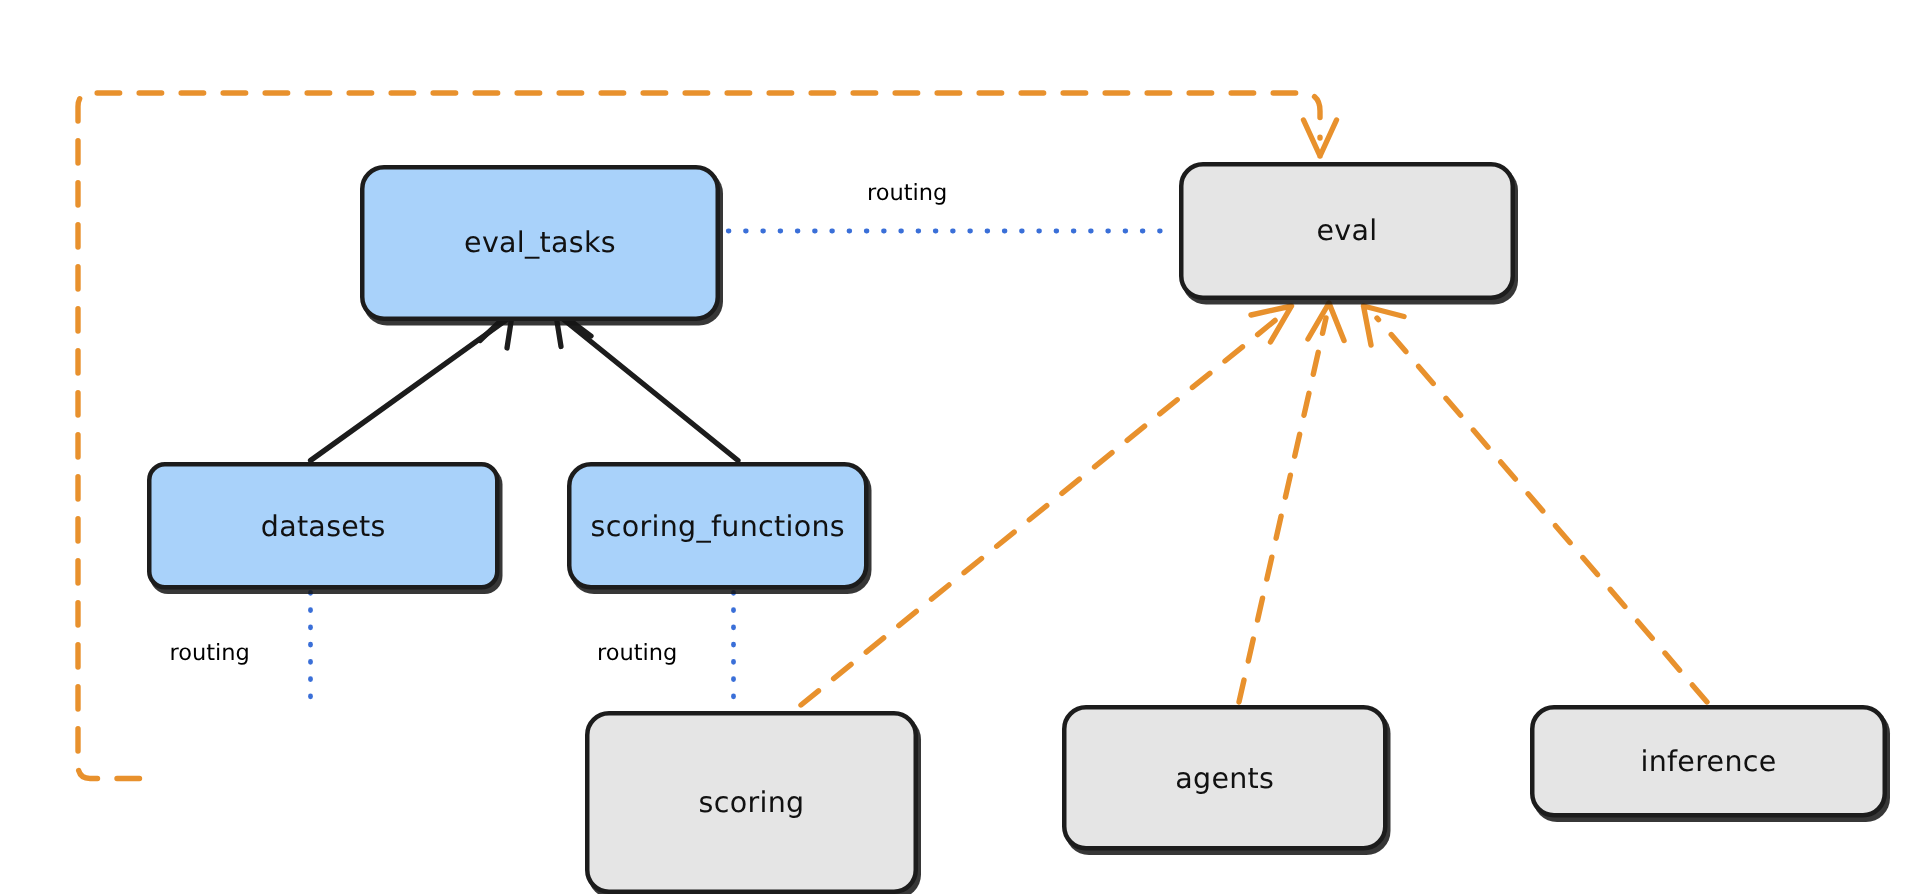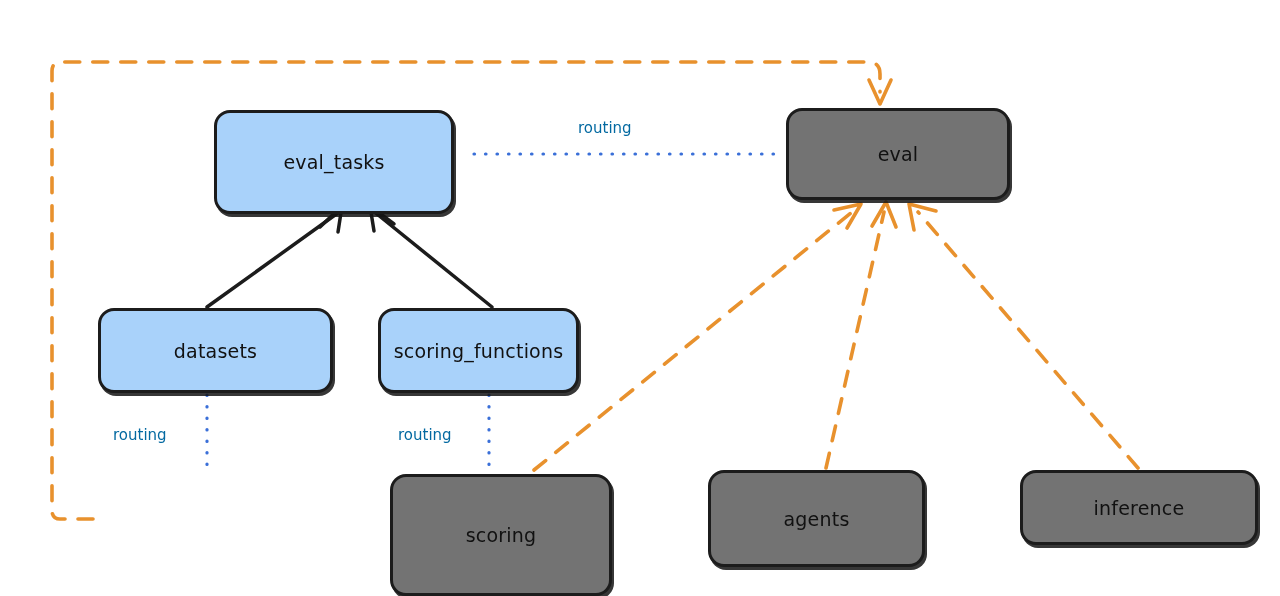--- a/index.html
+++ b/index.html
@@ -32,30 +32,30 @@
     display: flex;
     align-items: center;
     justify-content: center;
     font-family: "DejaVu Sans", sans-serif;
     font-size: 19px;
     color: #111111;
     letter-spacing: 0.2px;
     box-shadow: 2px 3px 0 rgba(20,20,20,0.85);
   }
   .node.blue  { background: #a9d2fa; }
-  .node.green { background: #737373; }
+  .node.green { background: #e5e5e5; }
   .node-label {
     pointer-events: none;
     white-space: nowrap;
   }
   .edge-label {
     position: absolute;
     font-family: "DejaVu Sans", sans-serif;
     font-size: 15px;
-    color: #0369a1;
+    color: #000000;
     white-space: nowrap;
   }
 </style>
 </head>
 <body>
 
 <div id="canvas">
 
   <svg id="edges" viewBox="0 0 1280 596" xmlns="http://www.w3.org/2000/svg">
 
@@ -92,29 +92,29 @@
       <path d="M 826 468 L 884 212" fill="none" stroke="#e8912d" stroke-width="3.6" stroke-linecap="round" stroke-dasharray="15 13"></path>
       <path d="M 886 202 L 872 226 M 886 202 L 896 227" fill="none" stroke="#e8912d" stroke-width="3.6" stroke-linecap="round"></path>
     </g>
 
     <g>
       <path d="M 1138 468 L 918 212" fill="none" stroke="#e8912d" stroke-width="3.6" stroke-linecap="round" stroke-dasharray="15 13"></path>
       <path d="M 909 204 L 914 230 M 909 204 L 936 211" fill="none" stroke="#e8912d" stroke-width="3.6" stroke-linecap="round"></path>
     </g>
   </svg>
 
-  <div class="node blue" style="left:214px; top:110px; width:240px; height:104px;">
+  <div class="node blue" style="left:240px; top:110px; width:240px; height:104px;">
     <span class="node-label">eval_tasks</span>
   </div>
 
   <div class="node green" style="left:786px; top:108px; width:224px; height:92px;">
     <span class="node-label">eval</span>
   </div>
 
-  <div class="node blue" style="left:98px; top:308px; width:235px; height:85px;">
+  <div class="node blue" style="left:98px; top:308px; width:235px; height:85px;border-radius:12px;">
     <span class="node-label">datasets</span>
   </div>
 
   <div class="node blue" style="left:378px; top:308px; width:201px; height:85px;">
     <span class="node-label">scoring_functions</span>
   </div>
 
 
   <div class="node green" style="left:390px; top:474px; width:222px; height:122px;">
     <span class="node-label">scoring</span>

